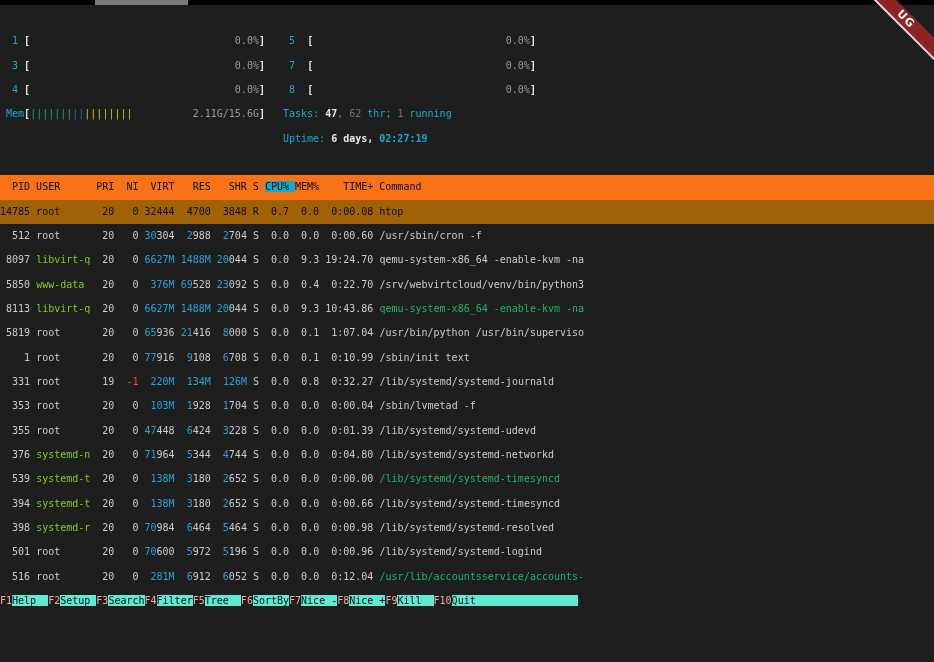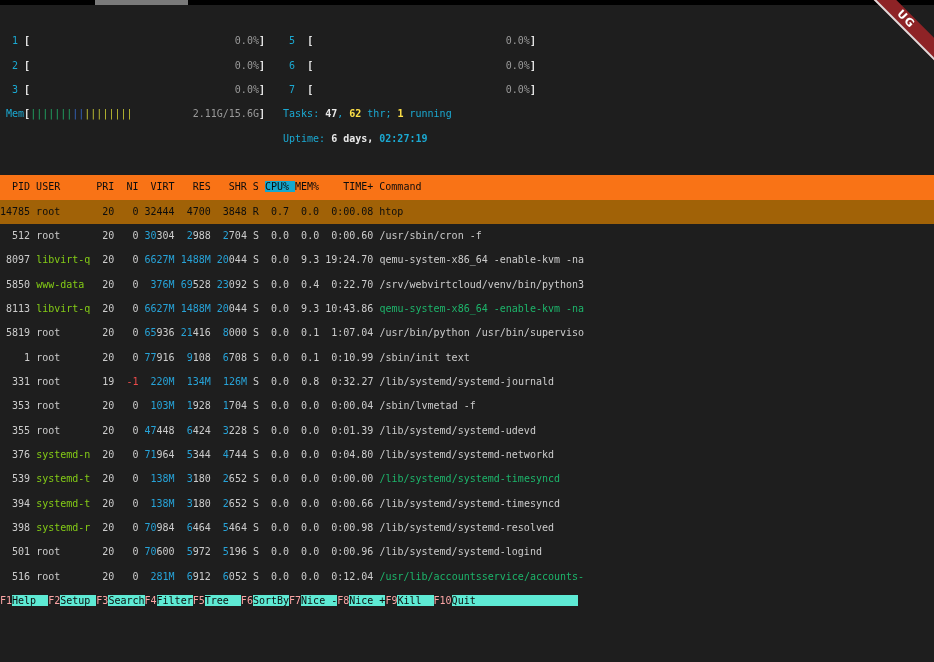--- a/index.html
+++ b/index.html
@@ -14,21 +14,21 @@
     position:absolute;top:5px;left:0;width:934px;height:657px;
     font-size:10px;line-height:24.33px;color:#cccccc;
   }
   .trow{height:24.33px;white-space:pre;overflow:hidden;width:934px;}
   
   .wh{color:#cccccc}
   .gy{color:#9a9a9a}
   .cy{color:#1ba9d2}
   .cyb{color:#1ba9d2;font-weight:bold}
   .wb{color:#e9e9e9;font-weight:bold}
-  .gb{color:#fde047;font-weight:bold}
+  .gb{color:#737373;font-weight:normal}
   .gr{color:#1db56b}
   .ug{color:#84cc16}
   .nc{color:#27a3d8}
   .rd{color:#ee4b4b}
   .pg{color:#21ab66}
   .pb{color:#3566c4}
   .py{color:#c8c832}
   .bk{color:#0d0d0d}
   .bkcy{color:#0d0d0d;background:#14a8ce}
   .bg-header{background:#f97316}
@@ -48,22 +48,22 @@
 </style>
 </head>
 <body>
 
 <div class="topstrip"></div>
 <div class="toptab"></div>
 
 <div class="term">
     <div class="trow"></div>
     <div class="trow"><span>  </span><span class="cy">1</span><span> </span><span class="wb">[</span><span class="gy">                                  0.0%</span><span class="wb">]</span><span>    </span><span class="cy">5</span><span>  </span><span class="wb">[</span><span class="gy">                                0.0%</span><span class="wb">]</span></div>
-    <div class="trow"><span>  </span><span class="cy">2</span><span> </span><span class="wb">[</span><span class="gy">                                  0.0%</span><span class="wb">]</span><span>    </span><span class="cy">6</span><span>  </span><span class="wb">[</span><span class="gy">                                0.0%</span><span class="wb">]</span></div>
     <div class="trow"><span>  </span><span class="cy">3</span><span> </span><span class="wb">[</span><span class="gy">                                  0.0%</span><span class="wb">]</span><span>    </span><span class="cy">7</span><span>  </span><span class="wb">[</span><span class="gy">                                0.0%</span><span class="wb">]</span></div>
+    <div class="trow"><span>  </span><span class="cy">4</span><span> </span><span class="wb">[</span><span class="gy">                                  0.0%</span><span class="wb">]</span><span>    </span><span class="cy">8</span><span>  </span><span class="wb">[</span><span class="gy">                                0.0%</span><span class="wb">]</span></div>
     <div class="trow"><span> </span><span class="cy">Mem</span><span class="wb">[</span><span class="pg">|||||||</span><span class="pb">||</span><span class="py">||||||||</span><span class="gy">          2.11G/15.6G</span><span class="wb">]</span><span>   </span><span class="cy">Tasks: </span><span class="wb">47</span><span class="cy">, </span><span class="gb">62</span><span class="cy"> thr; </span><span class="gb">1</span><span class="cy"> running</span></div>
     <div class="trow"><span>                                               </span><span class="cy">Uptime: </span><span class="wb">6 days, </span><span class="cyb">02:27:19</span></div>
     <div class="trow"></div>
     <div class="trow bg-header"><span class="bk">  PID USER      PRI  NI  VIRT   RES   SHR S </span><span class="bkcy">CPU% </span><span class="bk">MEM%    TIME+ Command</span></div>
     <div class="trow bg-selected"><span class="bk">14785 root       20   0 32444  4700  3848 R  0.7  0.0  0:00.08 htop</span></div>
     <div class="trow"><span class="wh">  512 </span><span class="wh">root     </span><span class="wh">  20 </span><span class="wh">  0</span><span> </span><span class="nc">30</span><span class="wh">304</span><span> </span><span class="nc"> 2</span><span class="wh">988</span><span> </span><span class="nc"> 2</span><span class="wh">704</span><span> </span><span class="wh">S </span><span class="wh"> 0.0  0.0  0:00.60 </span><span class="wh">/usr/sbin/cron -f</span></div>
     <div class="trow"><span class="wh"> 8097 </span><span class="ug">libvirt-q</span><span class="wh">  20 </span><span class="wh">  0</span><span> </span><span></span><span class="nc">6627M</span><span> </span><span></span><span class="nc">1488M</span><span> </span><span class="nc">20</span><span class="wh">044</span><span> </span><span class="wh">S </span><span class="wh"> 0.0  9.3 19:24.70 </span><span class="wh">qemu-system-x86_64 -enable-kvm -na</span></div>
     <div class="trow"><span class="wh"> 5850 </span><span class="ug">www-data </span><span class="wh">  20 </span><span class="wh">  0</span><span> </span><span> </span><span class="nc">376M</span><span> </span><span class="nc">69</span><span class="wh">528</span><span> </span><span class="nc">23</span><span class="wh">092</span><span> </span><span class="wh">S </span><span class="wh"> 0.0  0.4  0:22.70 </span><span class="wh">/srv/webvirtcloud/venv/bin/python3</span></div>
     <div class="trow"><span class="wh"> 8113 </span><span class="ug">libvirt-q</span><span class="wh">  20 </span><span class="wh">  0</span><span> </span><span></span><span class="nc">6627M</span><span> </span><span></span><span class="nc">1488M</span><span> </span><span class="nc">20</span><span class="wh">044</span><span> </span><span class="wh">S </span><span class="wh"> 0.0  9.3 10:43.86 </span><span class="gr">qemu-system-x86_64 -enable-kvm -na</span></div>
     <div class="trow"><span class="wh"> 5819 </span><span class="wh">root     </span><span class="wh">  20 </span><span class="wh">  0</span><span> </span><span class="nc">65</span><span class="wh">936</span><span> </span><span class="nc">21</span><span class="wh">416</span><span> </span><span class="nc"> 8</span><span class="wh">000</span><span> </span><span class="wh">S </span><span class="wh"> 0.0  0.1  1:07.04 </span><span class="wh">/usr/bin/python /usr/bin/superviso</span></div>

